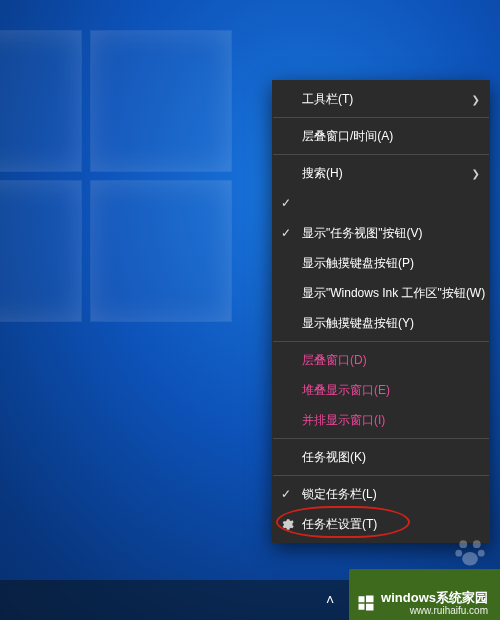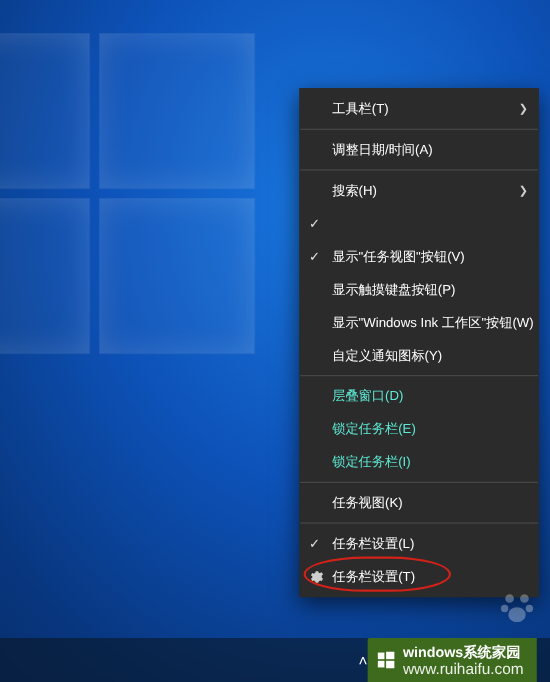--- a/index.html
+++ b/index.html
@@ -9,20 +9,21 @@
     height: 620px;
     overflow: hidden;
     font-family: "Segoe UI", "Microsoft YaHei", sans-serif;
     background: #0a1a2a;
   }
   .desktop {
     position: relative;
     width: 500px;
     height: 620px;
     background: radial-gradient(120% 120% at 60% 30%, #1a78e0 0%, #0d52b8 35%, #08367e 65%, #062050 100%);
+    text-align: right;
   }
   
   .winlogo {
     position: absolute;
     left: -60px;
     top: 30px;
     width: 320px;
     height: 320px;
     pointer-events: none;
   }
@@ -56,35 +57,35 @@
     color: #fff;
     font-size: 14px;
     display: flex;
     align-items: center;
     justify-content: center;
   }
 
   
   .watermark {
     position: absolute;
-    right: 12px;
+    right: 0;
     bottom: 0;
     background: #3d6a1d;
     color: #fff;
-    padding: 4px 12px 4px 8px;
+    padding: 20px 12px 4px 8px;
     display: flex;
     align-items: center;
     gap: 6px;
     font-size: 13px;
     border-radius: 2px 0 0 0;
     margin-left: 48px;
   }
   .watermark svg { flex: 0 0 auto; }
   .watermark .sub {
-    font-size: 14px;
+    font-size: 10px;
     opacity: 0.9;
     display: block;
     margin-top: -2px;
   }
 
   
   .context-menu {
     position: absolute;
     left: 272px;
     top: 80px;
@@ -97,21 +98,21 @@
   }
   .menu-item {
     position: relative;
     display: flex;
     align-items: center;
     height: 30px;
     padding: 0 14px 0 30px;
     white-space: nowrap;
   }
   .menu-item.disabled {
-    color: #5eead4;
+    color: #ec4899;
   }
   .menu-sep {
     height: 1px;
     background: #4a4a4a;
     margin: 3px 1px;
   }
   .chevron {
     position: absolute;
     right: 10px;
     top: 50%;
@@ -170,21 +171,21 @@
   <div class="context-menu">
 
     <div class="menu-item">
       <span>工具栏(T)</span>
       <span class="chevron">❯</span>
     </div>
 
     <div class="menu-sep"></div>
 
     <div class="menu-item">
-      <span>调整日期/时间(A)</span>
+      <span>层叠窗口/时间(A)</span>
     </div>
 
     <div class="menu-sep"></div>
 
     <div class="menu-item">
       <span>搜索(H)</span>
       <span class="chevron">❯</span>
     </div>
     <div class="menu-item">
       <span class="check">✓</span>
@@ -193,46 +194,46 @@
       <span class="check">✓</span>
       <span>显示"任务视图"按钮(V)</span>
     </div>
     <div class="menu-item">
       <span>显示触摸键盘按钮(P)</span>
     </div>
     <div class="menu-item">
       <span>显示"Windows Ink 工作区"按钮(W)</span>
     </div>
     <div class="menu-item">
-      <span>自定义通知图标(Y)</span>
+      <span>显示触摸键盘按钮(Y)</span>
     </div>
 
     <div class="menu-sep"></div>
 
     <div class="menu-item disabled">
       <span>层叠窗口(D)</span>
     </div>
     <div class="menu-item disabled">
-      <span>锁定任务栏(E)</span>
+      <span>堆叠显示窗口(E)</span>
     </div>
     <div class="menu-item disabled">
-      <span>锁定任务栏(I)</span>
+      <span>并排显示窗口(I)</span>
     </div>
 
     <div class="menu-sep"></div>
 
     <div class="menu-item">
       <span>任务视图(K)</span>
     </div>
 
     <div class="menu-sep"></div>
 
     <div class="menu-item">
       <span class="check">✓</span>
-      <span>任务栏设置(L)</span>
+      <span>锁定任务栏(L)</span>
     </div>
     <div class="menu-item">
       <svg class="gear" viewBox="0 0 24 24">
         <path fill="#e0e0e0" d="M12 8a4 4 0 100 8 4 4 0 000-8zm9.4 4a7.5 7.5 0 00-.1-1.2l2.1-1.6-2-3.5-2.5 1a7.6 7.6 0 00-2-.1L16 4h-4l-.9 2.6a7.6 7.6 0 00-2 1.1l-2.5-1-2 3.5 2.1 1.6a7.5 7.5 0 000 2.4l-2.1 1.6 2 3.5 2.5-1a7.6 7.6 0 002 1.1L12 22h4l.9-2.6a7.6 7.6 0 002-1.1l2.5 1 2-3.5-2.1-1.6c.1-.4.2-.8.2-1.2z" opacity="0.9"></path>
       </svg>
       <span>任务栏设置(T)</span>
     </div>
 
   </div>
 

